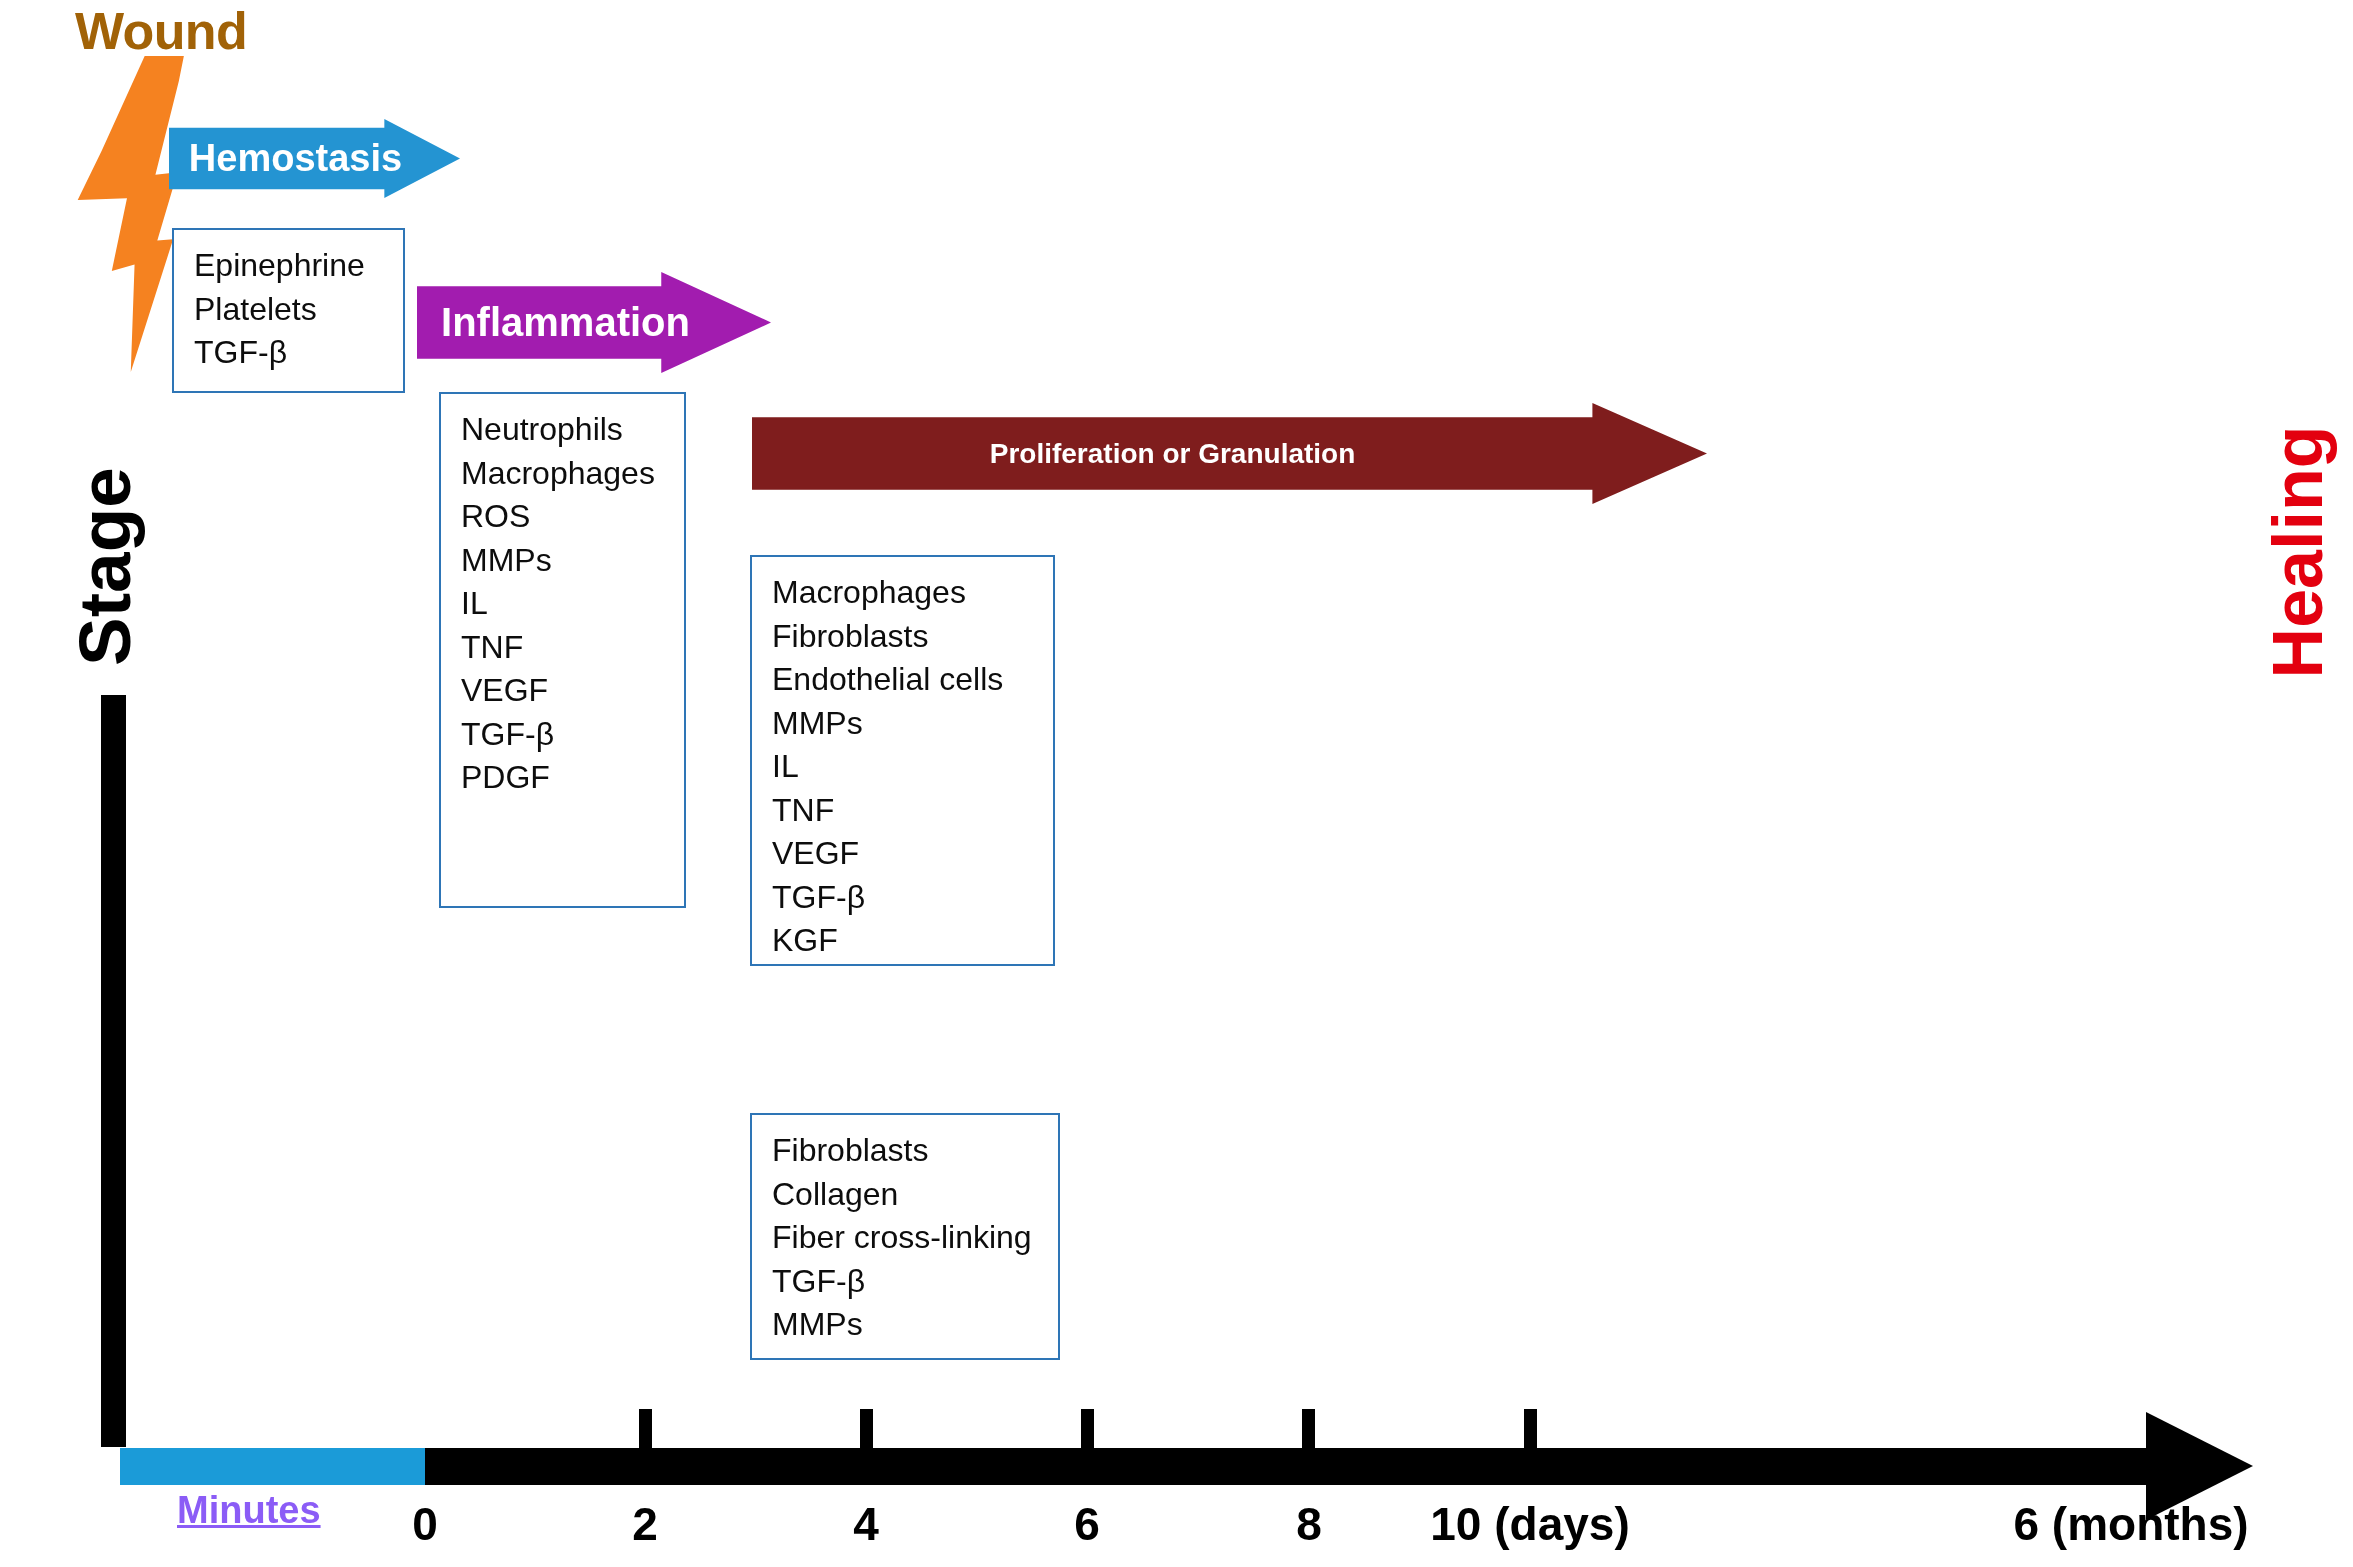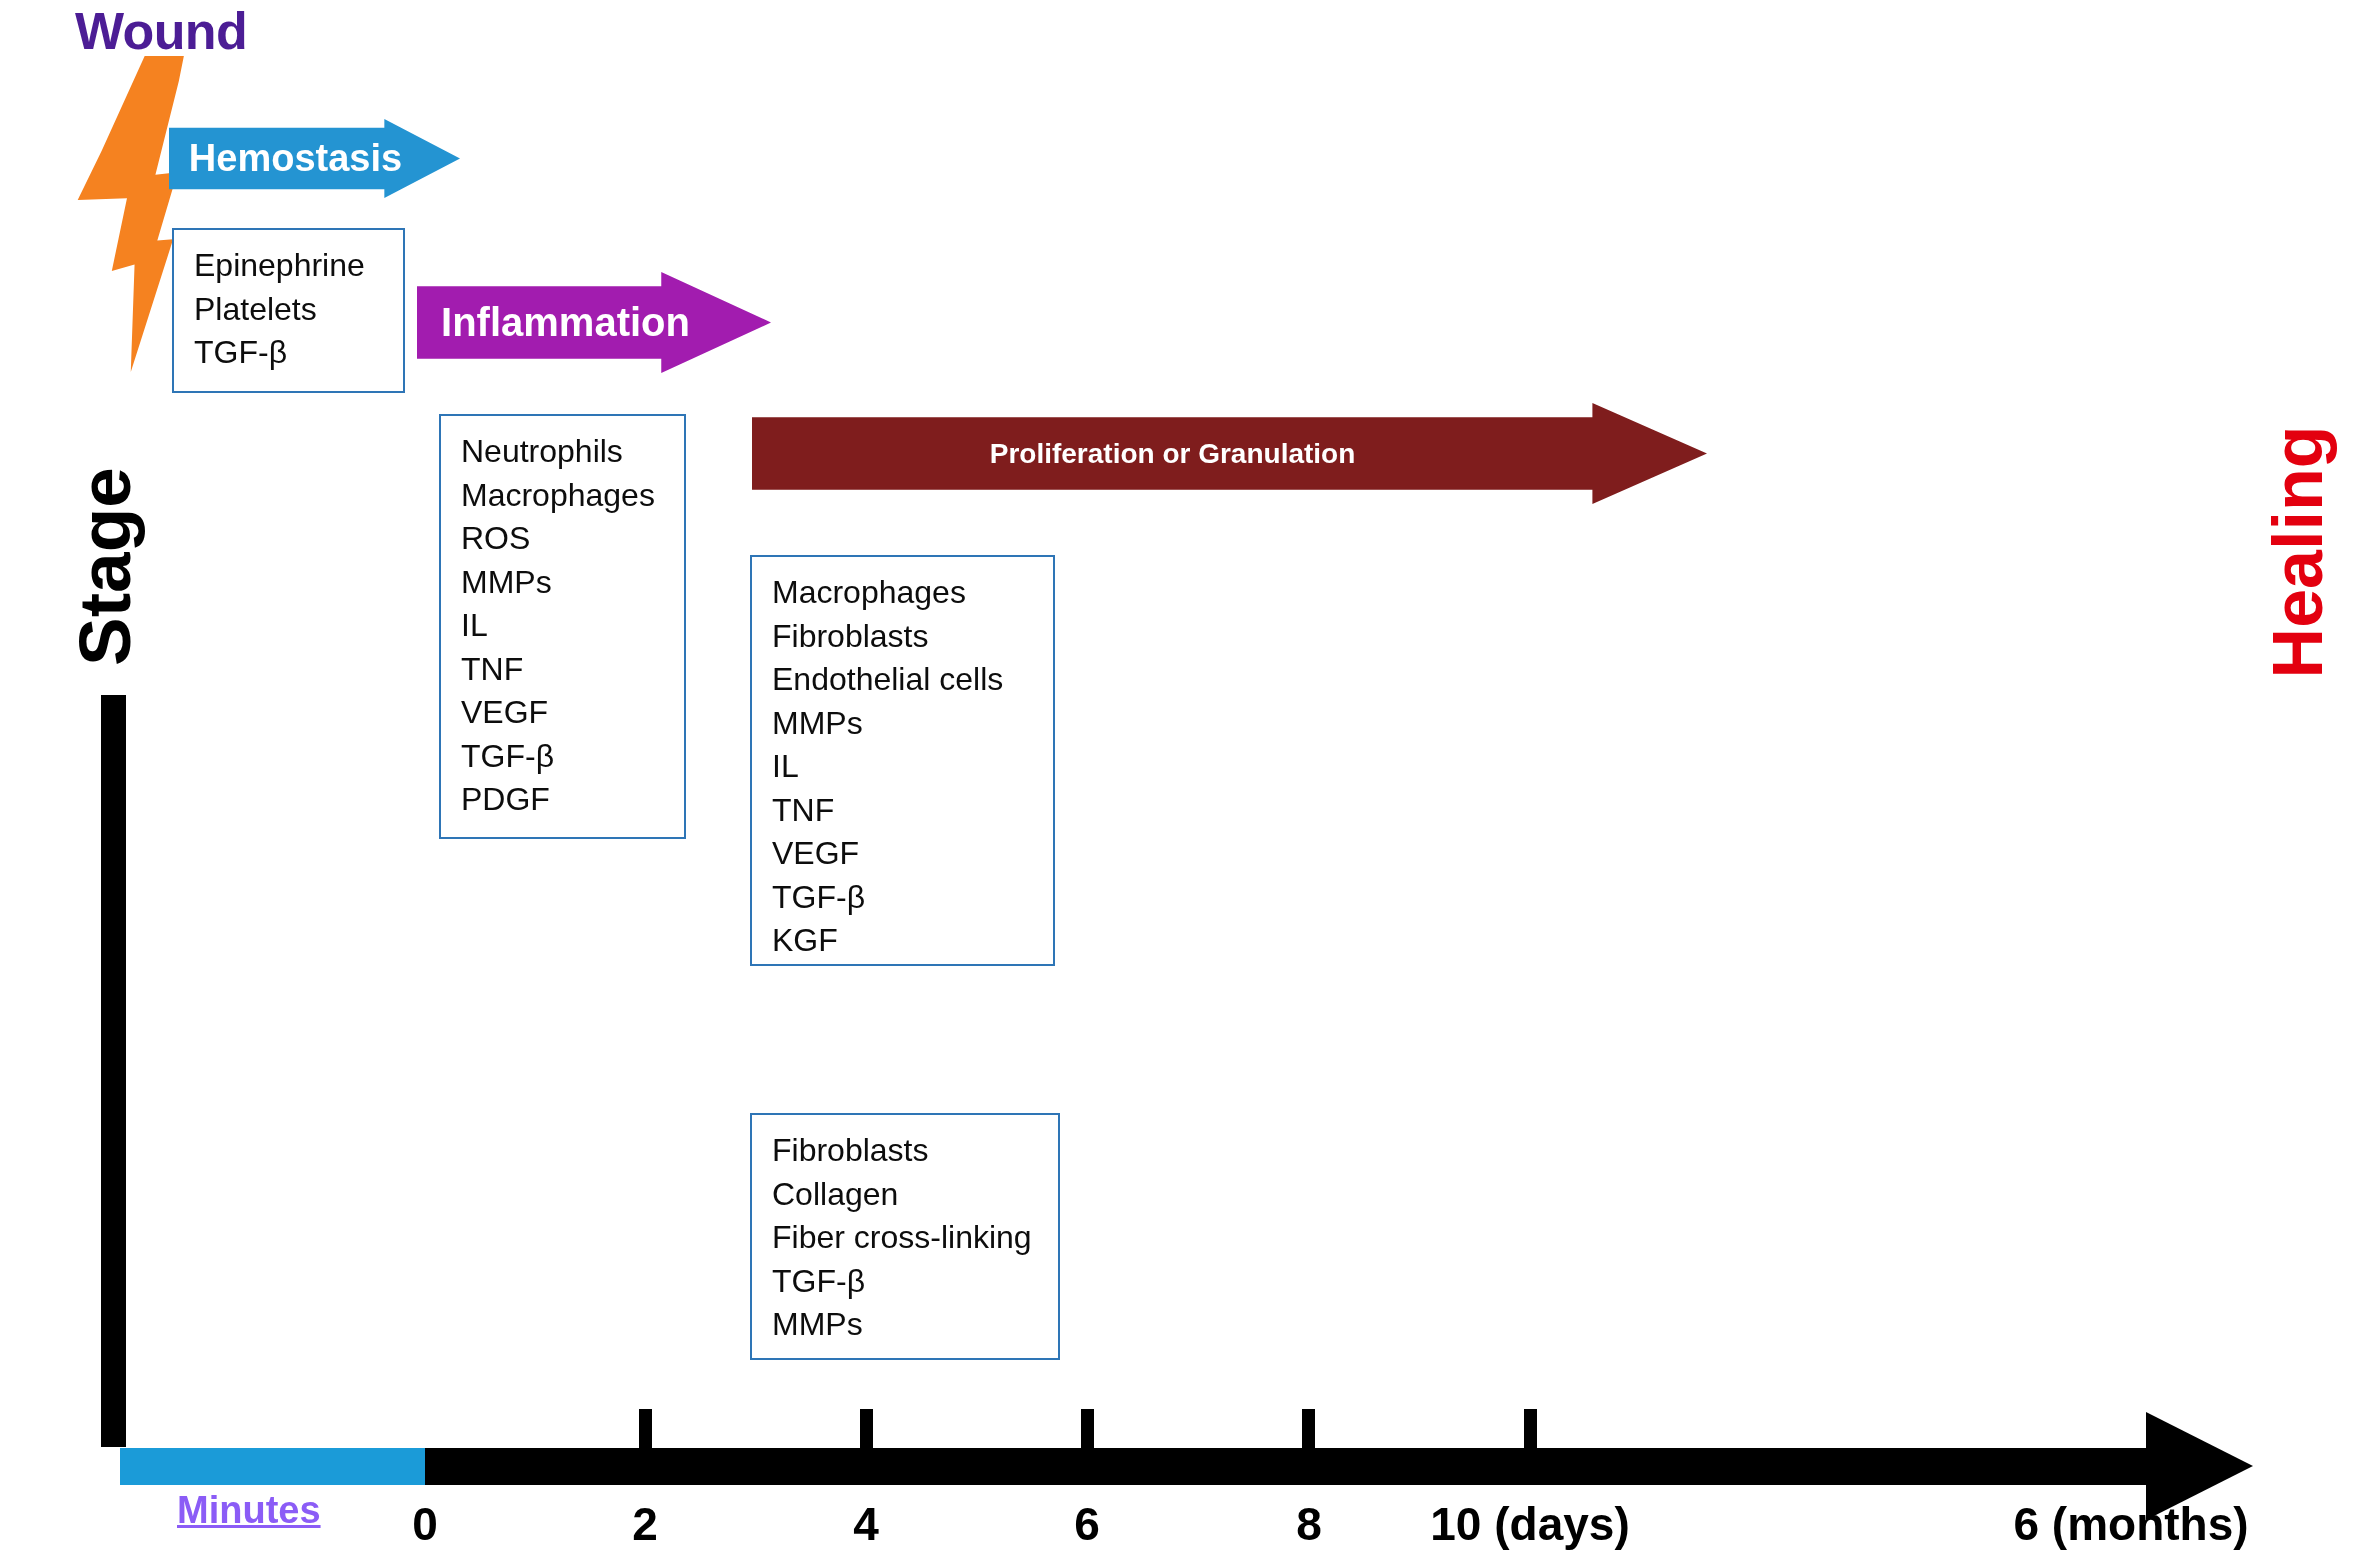--- a/index.html
+++ b/index.html
@@ -18,21 +18,21 @@
     background: #ffffff;
     overflow: hidden;
   }
   .abs { position: absolute; }
 
   
   #wound-label {
     left: 75px; top: 1.3px;
     font-size: 52px;
     font-weight: bold;
-    color: #4c1d95;
+    color: #a16207;
     letter-spacing: -0.6px;
     white-space: nowrap;
   }
   #stage-label {
     left: -47px; top: 525px;
     width: 303px;
     text-align: center;
     font-size: 73px;
     font-weight: bold;
     color: #000000;
@@ -108,21 +108,21 @@
     background: #ffffff;
     box-sizing: border-box;
     padding: 14px 16.4px 14px 20px;
     font-size: 32px;
     line-height: 1.36;
     color: #0d0d0d;
   }
   .marker-box .row { white-space: nowrap; }
 
   #box-hemostasis { left: 172px; top: 228px; width: 233px; height: 165px; }
-  #box-inflammation { left: 439px; top: 414px; width: 247px; height: 425px; }
+  #box-inflammation { left: 439px; top: 392px; width: 247px; height: 516px; }
   #box-proliferation { left: 750px; top: 555px; width: 305px; height: 411px; }
   #box-remodeling { left: 750px; top: 1113px; width: 310px; height: 247px; }
 
   
   #wound-bolt { left: 51px; top: 56px; width: 133px; height: 316px; }
 
   
   #y-axis {
     left: 101px; top: 695px;
     width: 25px; height: 752px;

